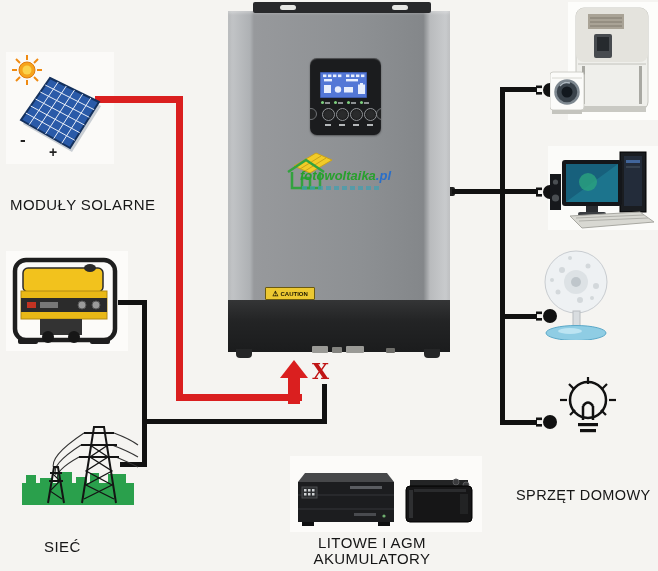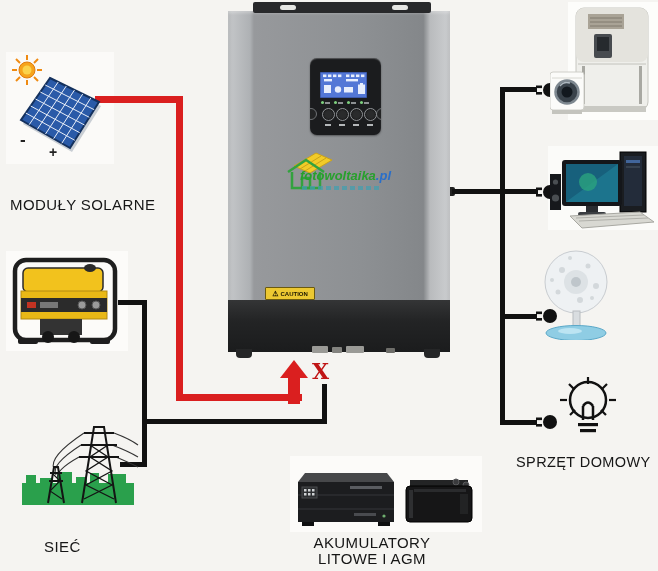--- a/index.html
+++ b/index.html
@@ -370,21 +370,21 @@
           <line x1="51" y1="8" x2="46" y2="13"></line>
         <line x1="4" y1="24" x2="11" y2="24"></line>
           <line x1="60" y1="24" x2="53" y2="24"></line>
         <line x1="14" y1="39" x2="19" y2="34"></line>
           <line x1="50" y1="39" x2="45" y2="34"></line>
       </g>
       <rect x="22" y="47" width="20" height="3.2" fill="#111"></rect>
       <rect x="24" y="53" width="16" height="3.2" fill="#111"></rect>
     </svg>
   </div>
-  <div class="label" style="left:516px;top:454px;font-size:14.5px">SPRZĘT DOMOWY</div>
+  <div class="label" style="left:516px;top:487px;font-size:14.5px">SPRZĘT DOMOWY</div>
 
   <div class="figure">
     <svg class="abs" style="left:294px;top:470px" width="104" height="58">
       <polygon points="4,12 100,12 93,3 11,3" fill="#47484a"></polygon>
       <rect x="4" y="12" width="96" height="40" fill="#1c1d1f"></rect>
       <line x1="4" y1="25" x2="100" y2="25" stroke="#35373a"></line>
       <line x1="4" y1="39" x2="100" y2="39" stroke="#35373a"></line>
       <rect x="8" y="17" width="15" height="11" fill="#2c2e30" stroke="#4a4c4e"></rect>
       <g fill="#cfd2d4">
         <rect x="10" y="19" width="2.5" height="2.5"></rect>
@@ -406,17 +406,17 @@
       <rect x="6" y="4" width="58" height="11" fill="#232425"></rect>
       <circle cx="52" cy="6" r="3" fill="#3a3b3d" stroke="#5a5b5d"></circle>
       <circle cx="62" cy="9" r="3" fill="#3a3b3d" stroke="#5a5b5d"></circle>
       <rect x="2" y="10" width="66" height="36" rx="4" fill="#161617" stroke="#000"></rect>
       <rect x="5" y="14" width="4" height="28" fill="#2e2f31"></rect>
       <rect x="10" y="13" width="52" height="3" fill="#2a2b2d"></rect>
       <rect x="56" y="18" width="8" height="20" fill="#222324"></rect>
     </svg>
   </div>
   <div class="label" style="left:296px;top:535px;width:152px;text-align:center;line-height:16px">
+    <div>LITOWE I AGM</div>
     <div>AKUMULATORY</div>
-    <div>LITOWE I AGM</div>
   </div>
 
 </div>
 
 </body></html>

